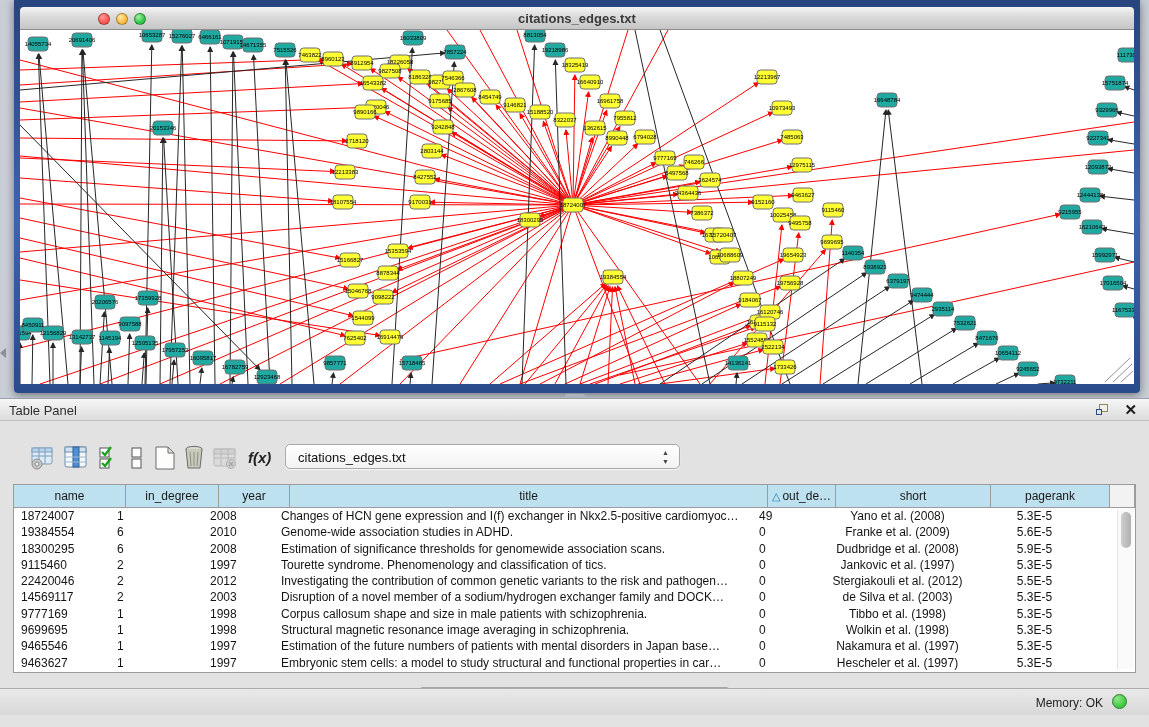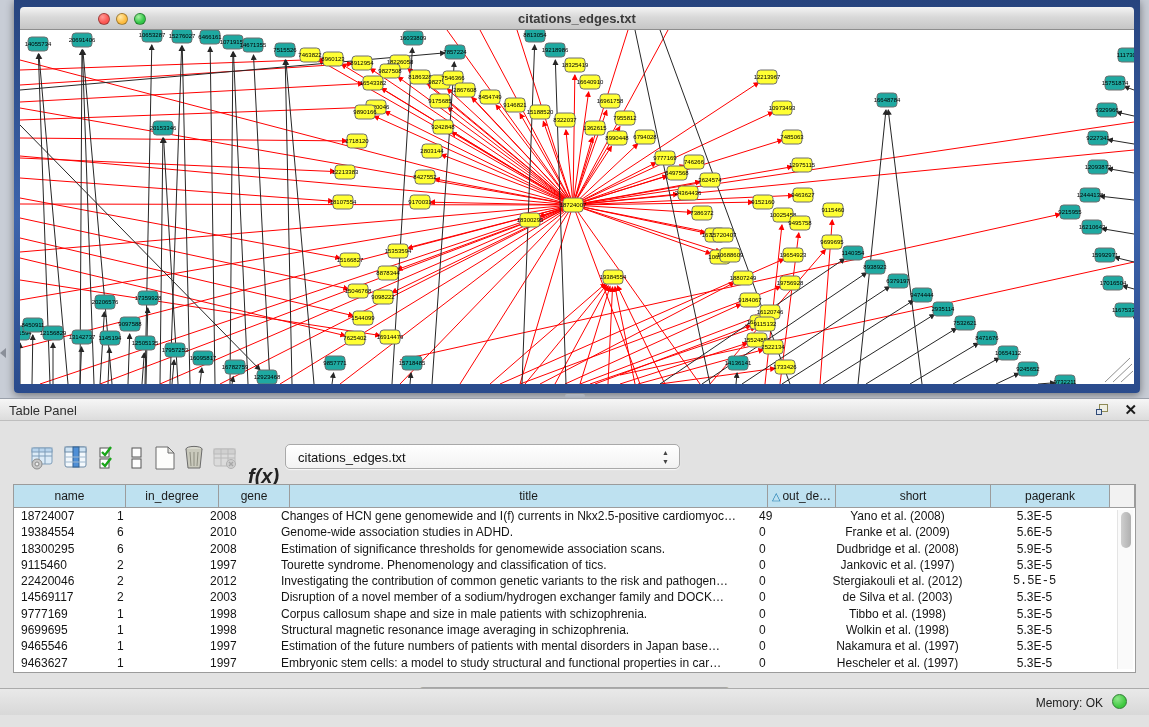--- a/index.html
+++ b/index.html
@@ -38,21 +38,21 @@
     background:linear-gradient(180deg,#F6F6F6,#DCDCDC); border-bottom:1px solid #BEBEBE; }
   .panel-title { position:absolute; left:9px; top:4px; font-size:13px; color:#2F2F2F; }
   .float-icon { position:absolute; right:40px; top:5px; width:13px; height:12px; cursor:pointer; }
   .float-icon .sq1 { position:absolute; left:3px; top:0; width:9px; height:8px; border:1px solid #8E8A55; background:#EFEFE2; }
   .float-icon .sq2 { position:absolute; left:0; top:5px; width:6px; height:6px; border:1px solid #2F4A77; background:#DDE4EF; }
   .close-icon { position:absolute; right:12px; top:3px; font-size:15px; font-weight:bold; color:#1B1B1B; cursor:pointer; line-height:15px; }
 
   .toolbar { position:absolute; left:0; top:22px; width:100%; height:58px; }
   .tb-icon { position:absolute; top:24px; width:26px; height:26px; cursor:pointer; }
   .tb-icon svg { display:block; }
-  .fx-label { position:absolute; top:44px; font-size:20px; font-style:italic; font-weight:bold; color:#222; cursor:pointer; }
+  .fx-label { position:absolute; top:28px; font-size:15px; font-style:italic; font-weight:bold; color:#222; cursor:pointer; }
   .combo { position:absolute; left:285px; top:23px; width:395px; height:25px;
     background:linear-gradient(180deg,#FFFFFF,#F2F2F2); border:1px solid #A9A9A9;
     border-radius:5px; box-shadow:0 1px 1px rgba(255,255,255,.8); cursor:pointer; }
   .combo-text { position:absolute; left:12px; top:5px; font-size:13px; color:#111; }
   .combo-arrows { position:absolute; right:10px; top:3px; font-size:7px; color:#444; line-height:9px; text-align:center; }
 
   .table-box { position:absolute; left:13px; top:85px; width:1123px; height:189px;
     background:#FFFFFF; border:1px solid #9B9B9B; }
   .thead { position:absolute; left:0; top:0; height:23px; width:100%; display:flex; }
   .th { height:23px; background:#BEE1F0; border-right:1px solid #9C9C9C; border-bottom:1px solid #9C9C9C;
@@ -605,33 +605,33 @@
     <div class="combo">
       <span class="combo-text">citations_edges.txt</span>
       <span class="combo-arrows">▲<br>▼</span>
     </div>
   </div>
 
   <div class="table-box">
     <div class="thead" id="thead">
         <div class="th" style="width: 112px;">name</div>
         <div class="th" style="width: 93px;">in_degree</div>
-        <div class="th" style="width: 71px;">gene</div>
+        <div class="th" style="width: 71px;">year</div>
         <div class="th" style="width: 478px;">title</div>
         <div class="th" style="width: 68px;"><span class="sort-tri">△</span>out_de…</div>
         <div class="th" style="width: 155px;">short</div>
         <div class="th" style="width: 119px;">pagerank</div>
         <div class="th" style="flex: 1 1 0%; background: rgb(242, 242, 242);"></div>
       </div>
     <div class="tbody" id="tbody">
         <div class="tr">
           <div class="td left" style="width: 96px;">18724007</div>
           <div class="td left" style="width: 93px;">1</div>
           <div class="td left" style="width: 71px;">2008</div>
-          <div class="td left" style="width: 478px;">Changes of HCN gene genomewide and I(f) currents in Nkx2.5-positive cardiomyoc…</div>
+          <div class="td left" style="width: 478px;">Changes of HCN gene expression and I(f) exchanger in Nkx2.5-positive cardiomyoc…</div>
           <div class="td left" style="width: 68px;">49</div>
           <div class="td center" style="width: 155px;">Yano et al. (2008)</div>
           <div class="td center" style="width: 119px;">5.3E-5</div>
         </div>
         <div class="tr">
           <div class="td left" style="width: 96px;">19384554</div>
           <div class="td left" style="width: 93px;">6</div>
           <div class="td left" style="width: 71px;">2010</div>
           <div class="td left" style="width: 478px;">Genome-wide association studies in ADHD.</div>
           <div class="td left" style="width: 68px;">0</div>
@@ -656,21 +656,21 @@
           <div class="td center" style="width: 155px;">Jankovic et al. (1997)</div>
           <div class="td center" style="width: 119px;">5.3E-5</div>
         </div>
         <div class="tr">
           <div class="td left" style="width: 96px;">22420046</div>
           <div class="td left" style="width: 93px;">2</div>
           <div class="td left" style="width: 71px;">2012</div>
           <div class="td left" style="width: 478px;">Investigating the contribution of common genetic variants to the risk and pathogen…</div>
           <div class="td left" style="width: 68px;">0</div>
           <div class="td center" style="width: 155px;">Stergiakouli et al. (2012)</div>
-          <div class="td center" style="width: 119px; font-family: Liberation Mono, monospace;">5.5E-5</div>
+          <div class="td center" style="width: 119px;">5.5E-5</div>
         </div>
         <div class="tr">
           <div class="td left" style="width: 96px;">14569117</div>
           <div class="td left" style="width: 93px;">2</div>
           <div class="td left" style="width: 71px;">2003</div>
           <div class="td left" style="width: 478px;">Disruption of a novel member of a sodium/hydrogen exchanger family and DOCK…</div>
           <div class="td left" style="width: 68px;">0</div>
           <div class="td center" style="width: 155px;">de Silva et al. (2003)</div>
           <div class="td center" style="width: 119px;">5.3E-5</div>
         </div>

